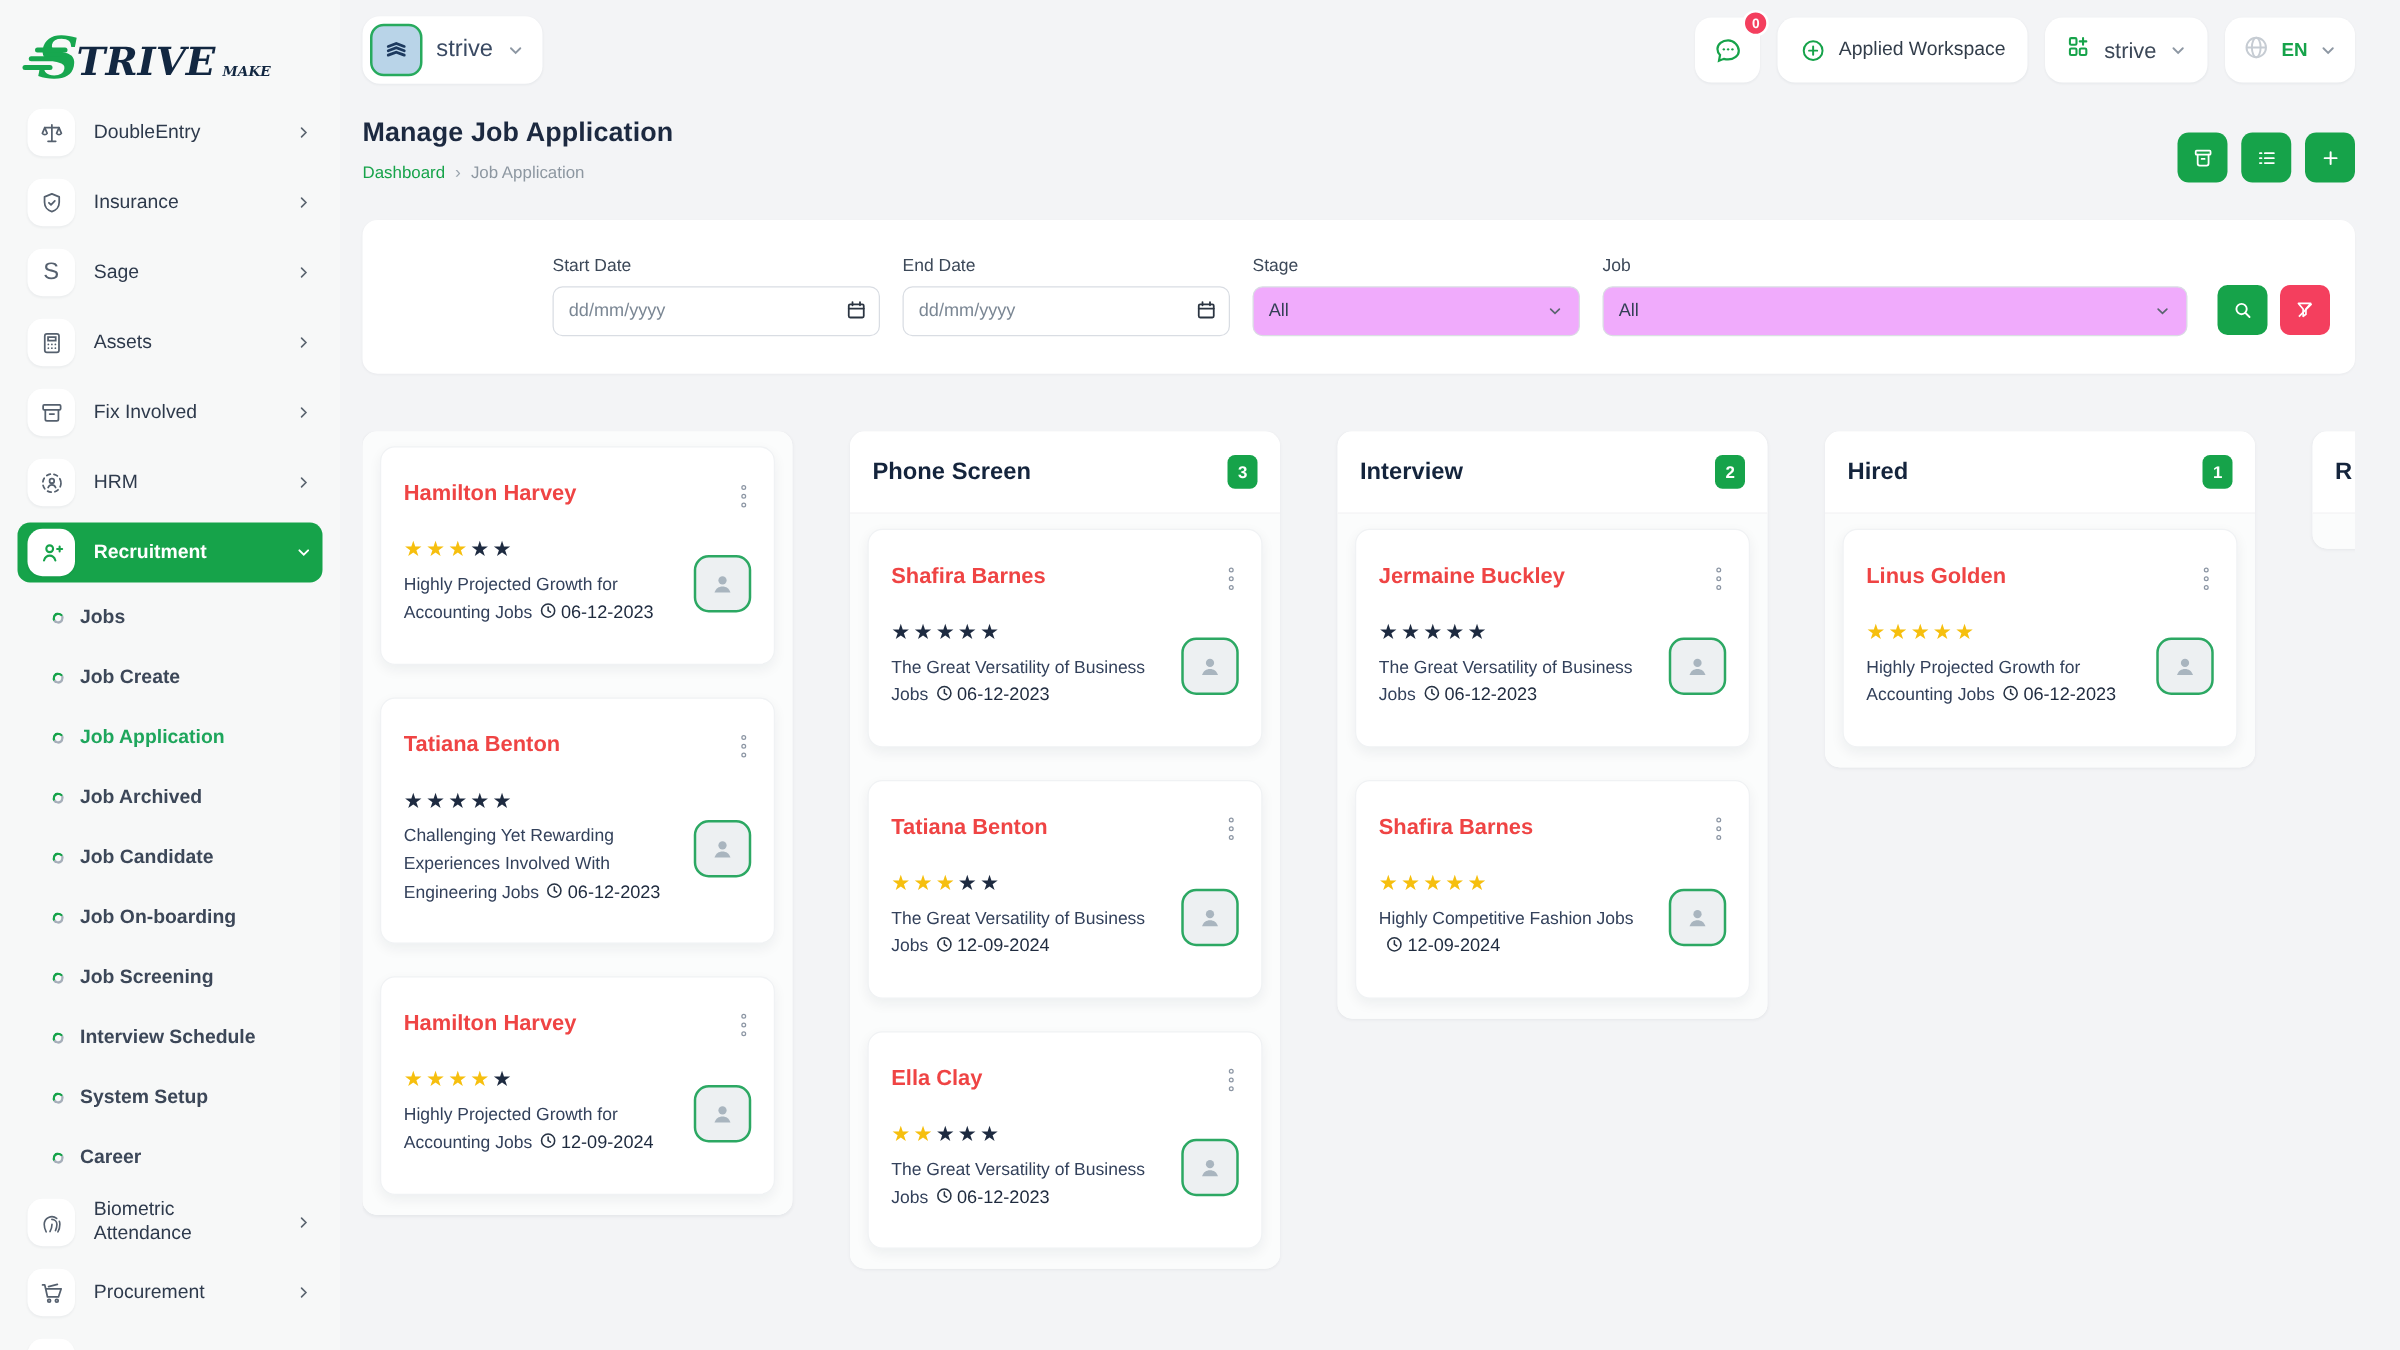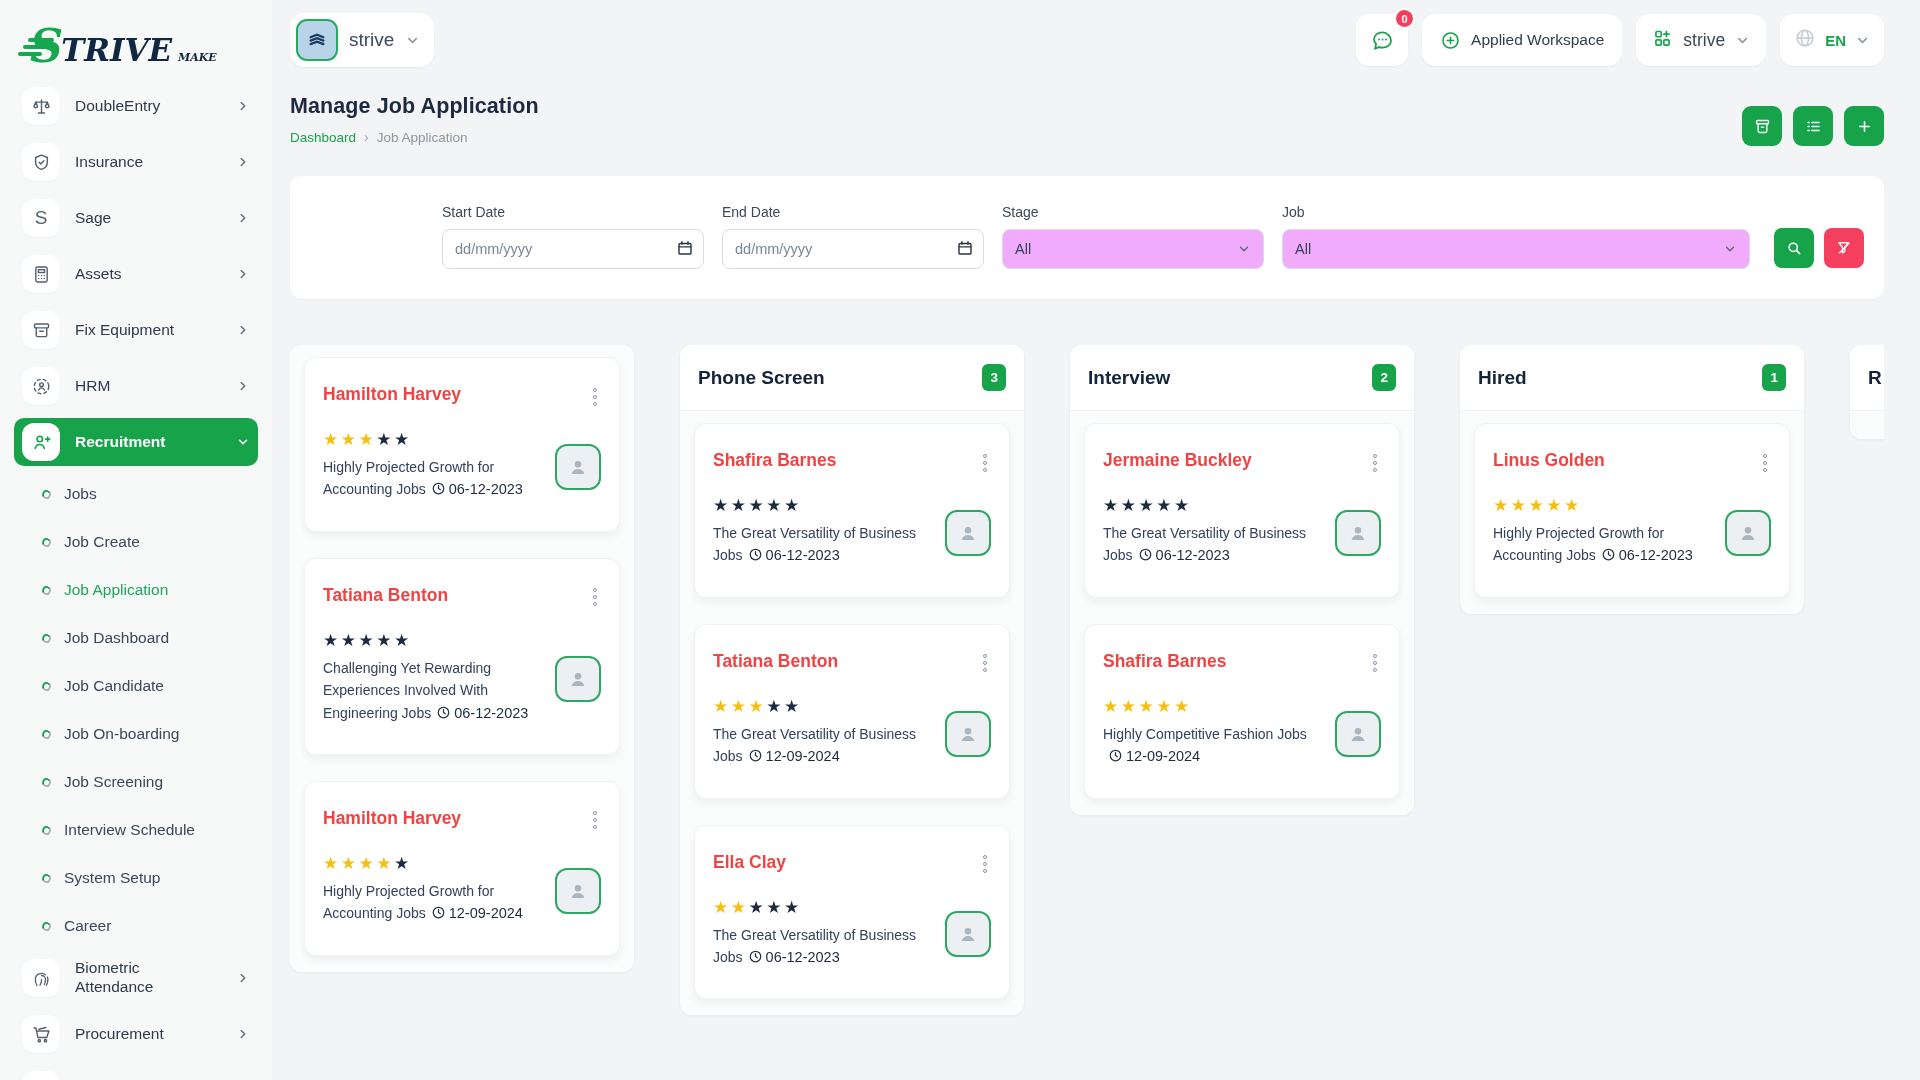--- a/index.html
+++ b/index.html
@@ -25,21 +25,21 @@
   .sage-glyph { font-size:19px; color:#55606e; font-weight:400; }
   .side-label { flex:1; font-size:15.5px; color:#2e3a4c; font-weight:400; line-height:1.2; }
   .side-chev { color:#5b6570; display:flex; }
   .side-chev svg { width:14px; height:14px; }
 
   .side-item.active { background:#16a34a; border-radius:10px; height:48px; margin:4px 0; }
   .side-item.active .icon-chip { color:#16a34a; }
   .side-item.active .side-label { color:#fff; font-weight:700; }
   .side-item.active .side-chev { color:#fff; }
 
-  .sub-item { height:48px; display:flex; align-items:center; gap:13px; padding:0 8px 0 28px; cursor:pointer; }
+  .sub-item { height:48px; display:flex; align-items:center; gap:13px; padding:0 8px 0 28px; cursor:pointer;font-weight:bold; }
   .ring { width:9px; height:9px; border-radius:50%; border:2px solid #16a34a; border-right-color:#a6afba; border-bottom-color:#a6afba; transform:rotate(15deg); flex-shrink:0; }
   .sub-label { font-size:15.5px; color:#3c4758; }
   .sub-item.active .sub-label { color:#1ea65c; }
 
   
   .main { flex:1; padding:0 36px 0 18px; overflow:hidden; }
 
   .topbar { height:64px; margin-top:8px; display:flex; align-items:center; justify-content:space-between; }
   .pill { background:#fff; border-radius:14px; box-shadow:0 1px 2px rgba(25,35,55,.05); display:flex; align-items:center; cursor:pointer; }
   .ws-pill { padding:5px 14px 5px 6px; gap:11px; height:54px; }
@@ -190,21 +190,21 @@
           </span>
     </div>
         <div class="side-item ">
       <span class="icon-chip">
             <svg viewBox="0 0 24 24" fill="none" stroke="currentColor" stroke-width="1.6" stroke-linecap="round">
               <rect x="4" y="4.5" width="16" height="4.5" rx="1"></rect>
               <path d="M6 9v8.5a1.5 1.5 0 0 0 1.5 1.5h9a1.5 1.5 0 0 0 1.5-1.5V9"></path>
               <path d="M10 12.8h4"></path>
             </svg>
           </span>
-      <span class="side-label">Fix Equipment</span>
+      <span class="side-label">Fix Involved</span>
       <span class="side-chev">
             <svg viewBox="0 0 24 24" fill="none" stroke="currentColor" stroke-width="2.2" stroke-linecap="round">
               <path d="M9 6l6 6-6 6"></path>
             </svg>
           </span>
     </div>
         <div class="side-item ">
       <span class="icon-chip">
             <svg viewBox="0 0 24 24" fill="none" stroke="currentColor" stroke-width="1.6" stroke-linecap="round">
               <circle cx="12" cy="12" r="8.3" stroke-dasharray="3.4 3.4"></circle>
@@ -241,21 +241,21 @@
         <div class="sub-item ">
       <span class="ring"></span>
       <span class="sub-label">Job Create</span>
     </div>
         <div class="sub-item active">
       <span class="ring"></span>
       <span class="sub-label">Job Application</span>
     </div>
         <div class="sub-item ">
       <span class="ring"></span>
-      <span class="sub-label">Job Dashboard</span>
+      <span class="sub-label">Job Archived</span>
     </div>
         <div class="sub-item ">
       <span class="ring"></span>
       <span class="sub-label">Job Candidate</span>
     </div>
         <div class="sub-item ">
       <span class="ring"></span>
       <span class="sub-label">Job On-boarding</span>
     </div>
         <div class="sub-item ">

